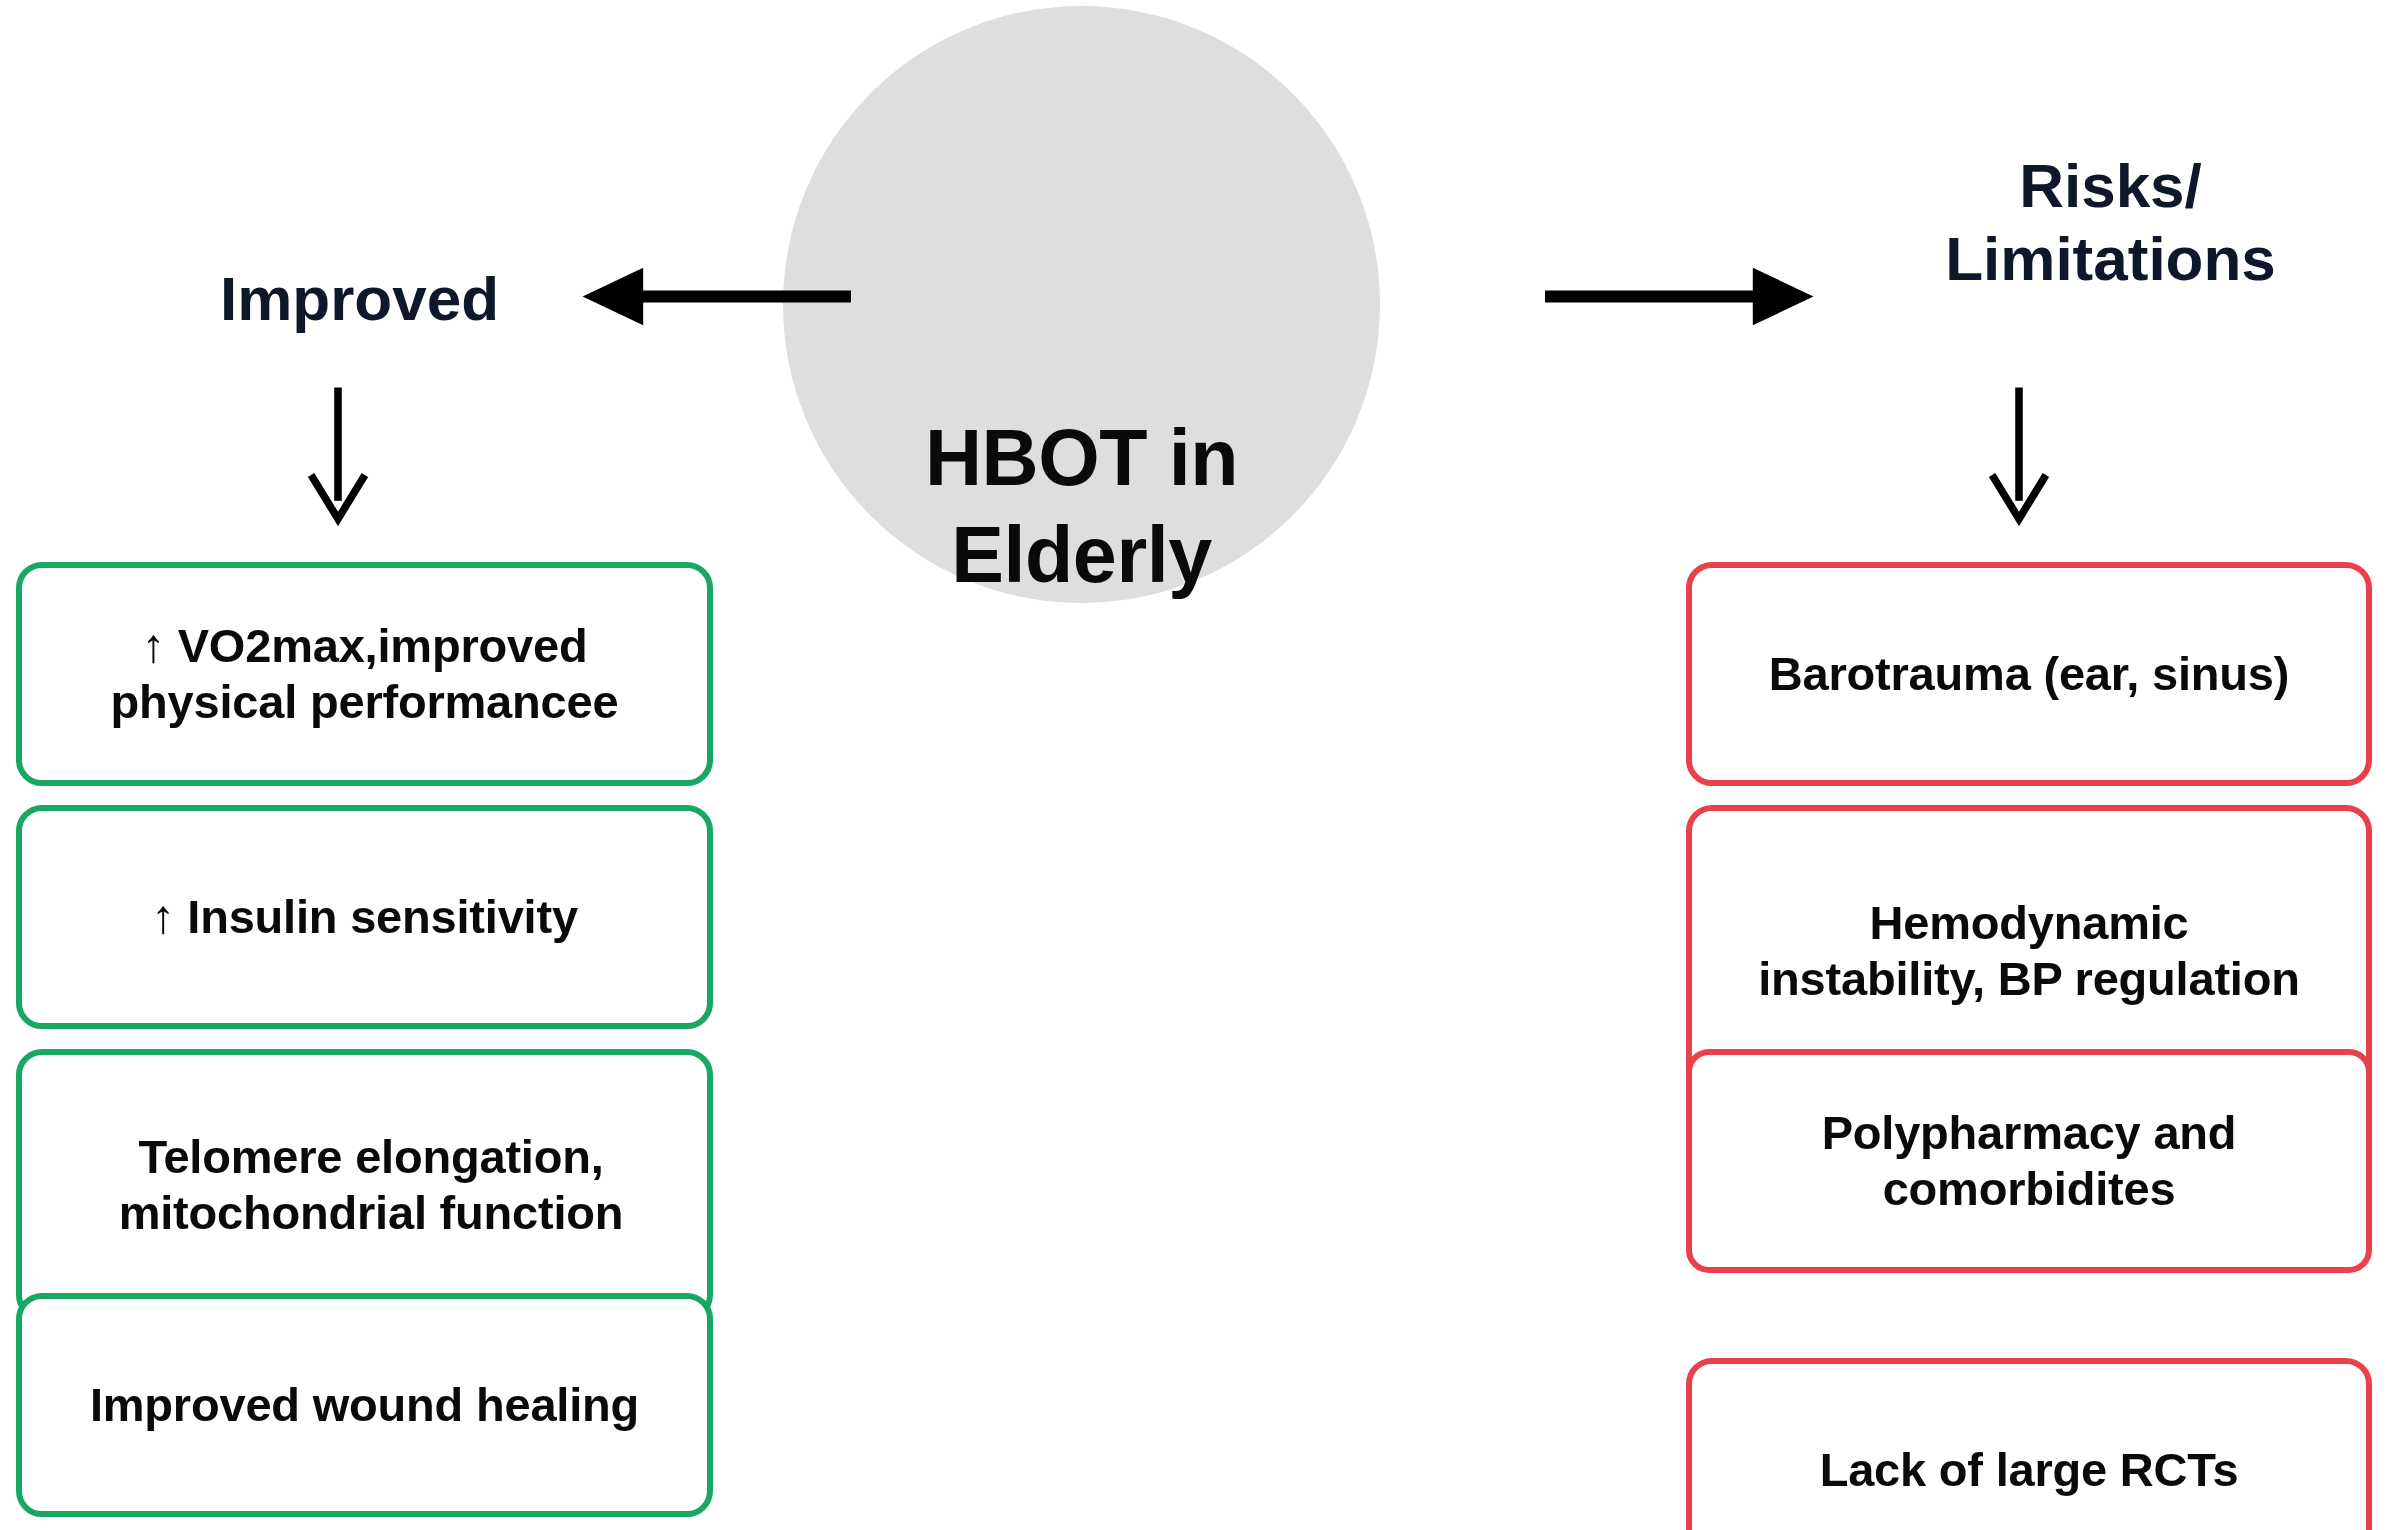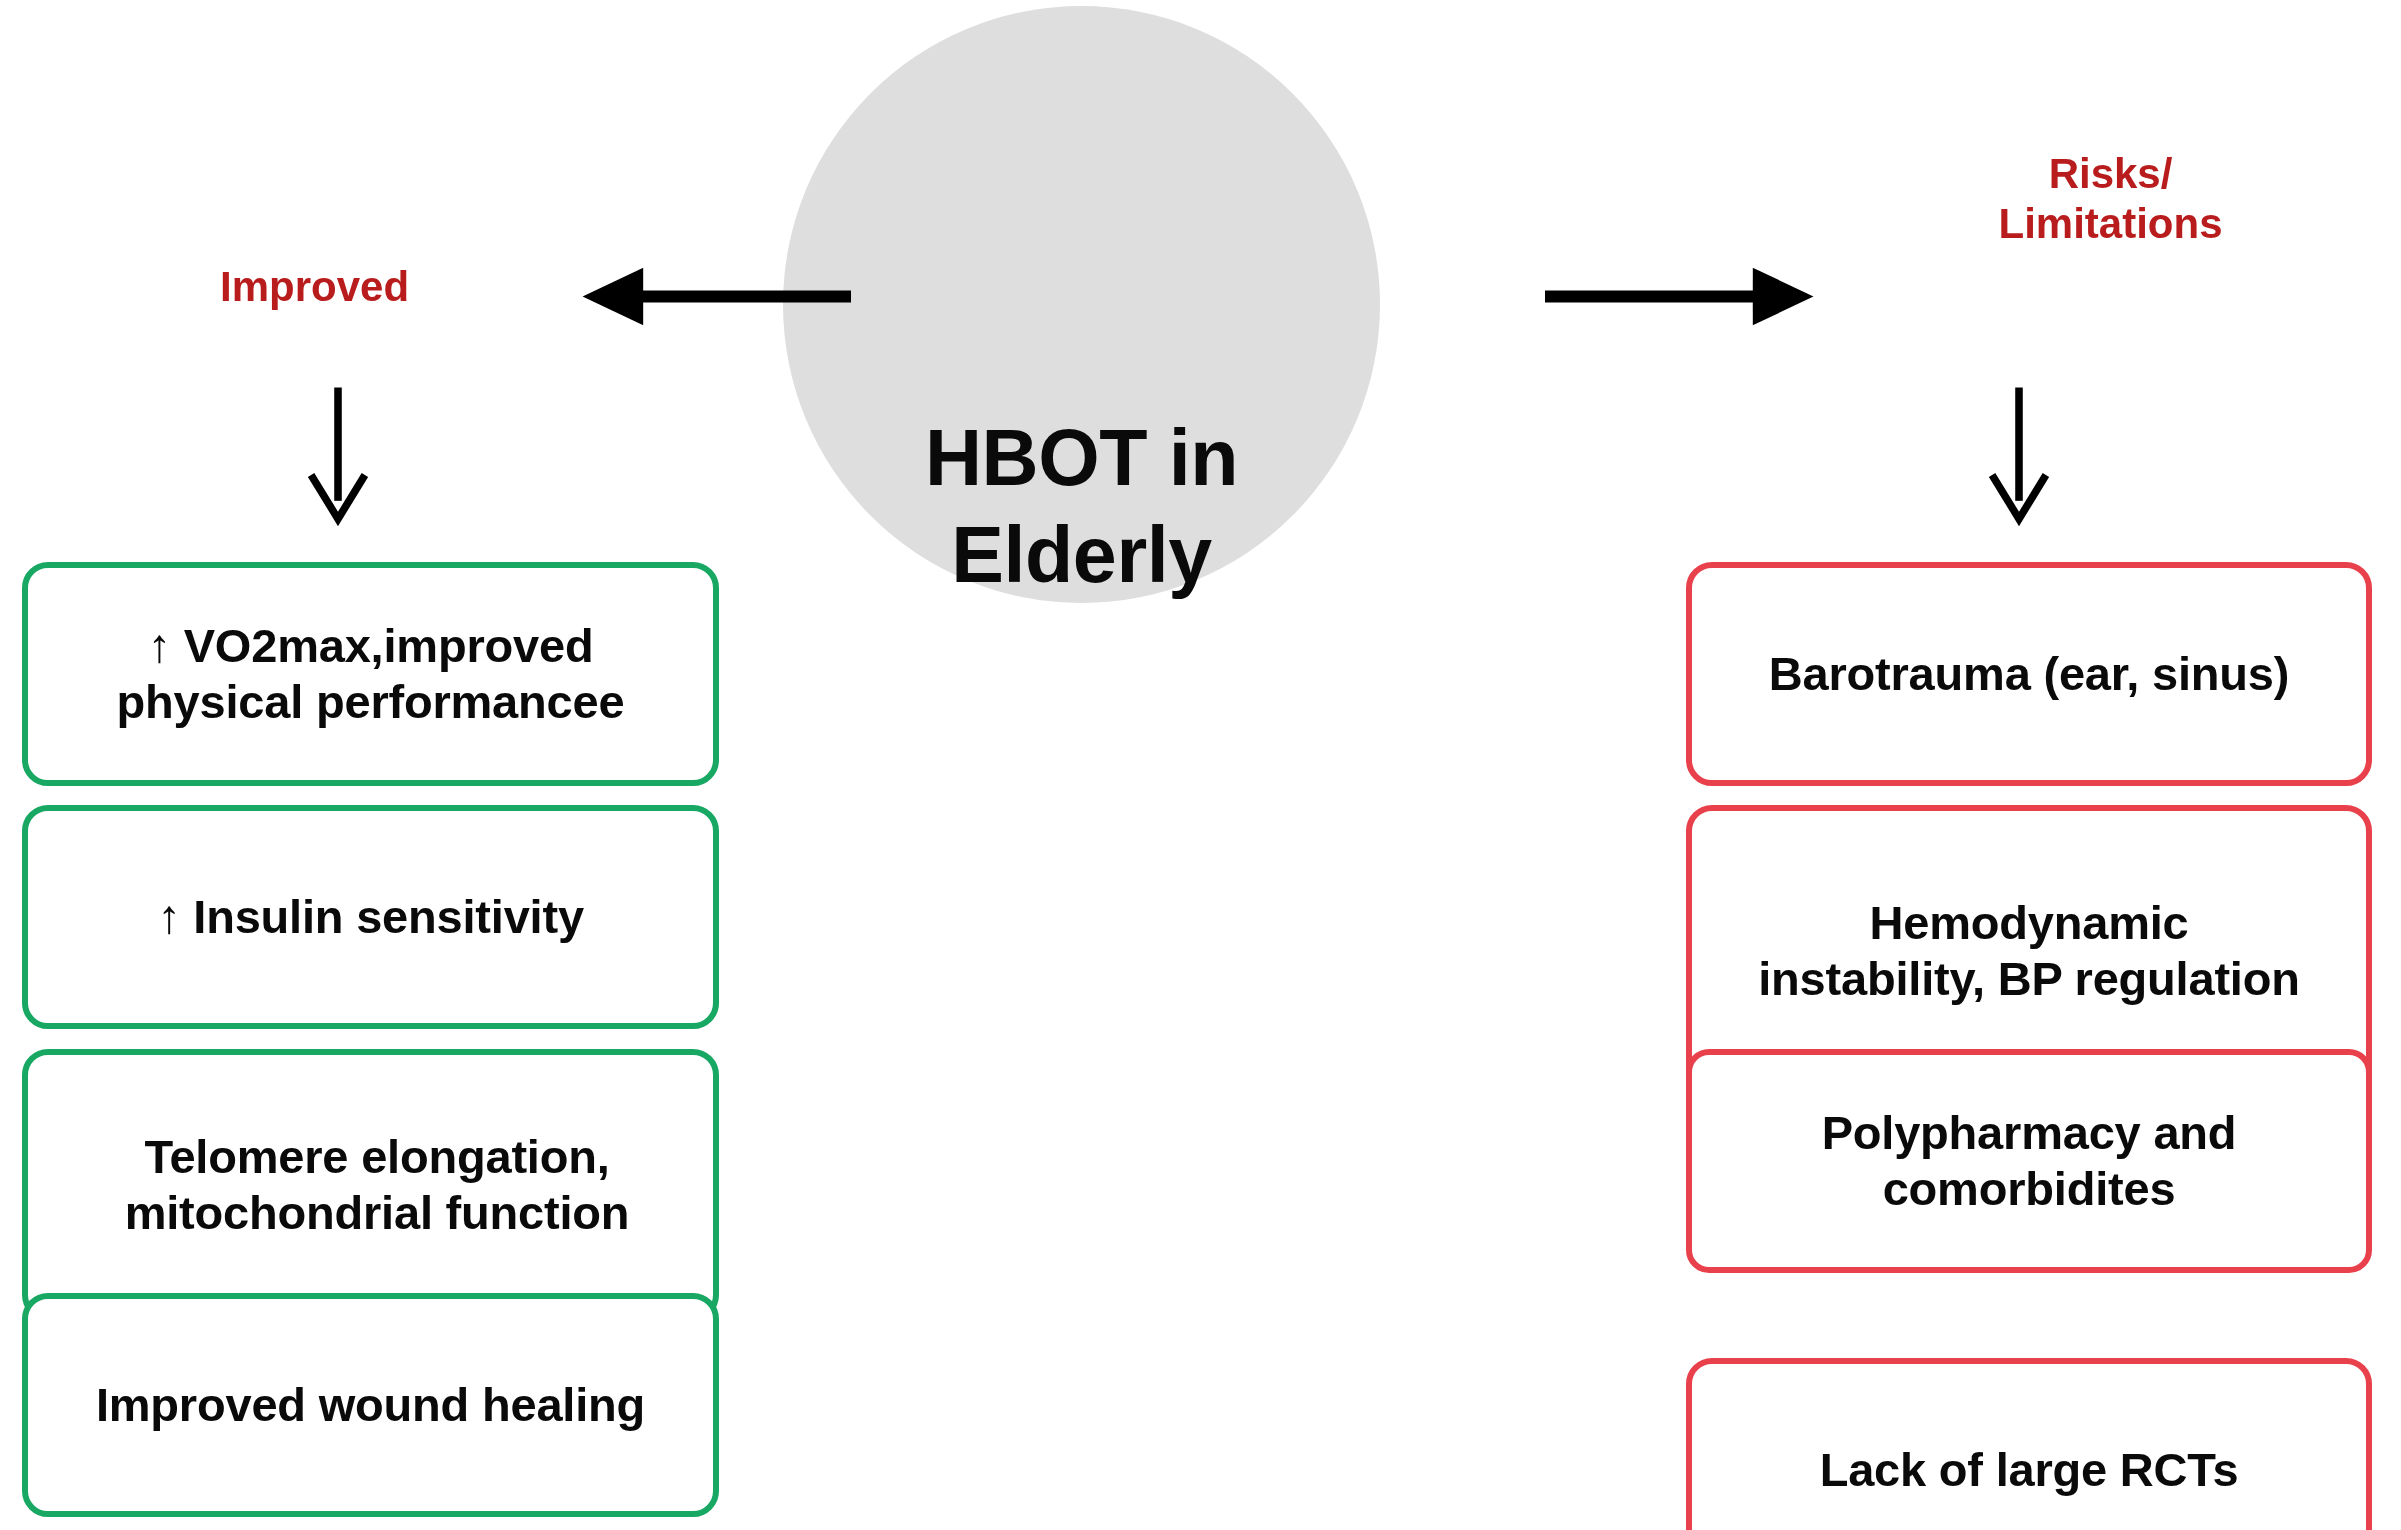--- a/index.html
+++ b/index.html
@@ -35,23 +35,23 @@
     font-weight: 700;
     line-height: 1.22;
     color: #0a0a0a;
     letter-spacing: -0.4px;
     white-space: pre-line;
   }
 
   
   .branch-heading {
     position: absolute;
-    font-size: 42px;
+    font-size: 62px;
     font-weight: 700;
-    color: #b91c1c;
+    color: #0f172a;
     line-height: 1.18;
     white-space: pre-line;
   }
   #heading-benefits {
     left: 220px;
     top: 262px;
     width: 349px;
     text-align: left;
   }
   #heading-risks {
@@ -87,21 +87,21 @@
     font-weight: 700;
     line-height: 1.20;
     color: #0a0a0a;
     white-space: pre-line;
     letter-spacing: -0.2px;
   }
   .card.benefit { border-color: #18a863; }
   .card.risk    { border-color: #e8414b; }
 
   
-  .col-left  { left: 22px;   width: 697px; justify-content: center; }
+  .col-left  { left: 16px;   width: 697px; justify-content: center; }
   .col-right { left: 1686px; width: 686px; }
 
   .row-1 { top: 562px;  height: 91px; }
   .row-2 { top: 657px;  height: 91px; }
   .row-3 { top: 753px;  height: 91px; }
   .row-4 { top: 849px; height: 91px; }
 </style>
 </head>
 <body>
 

